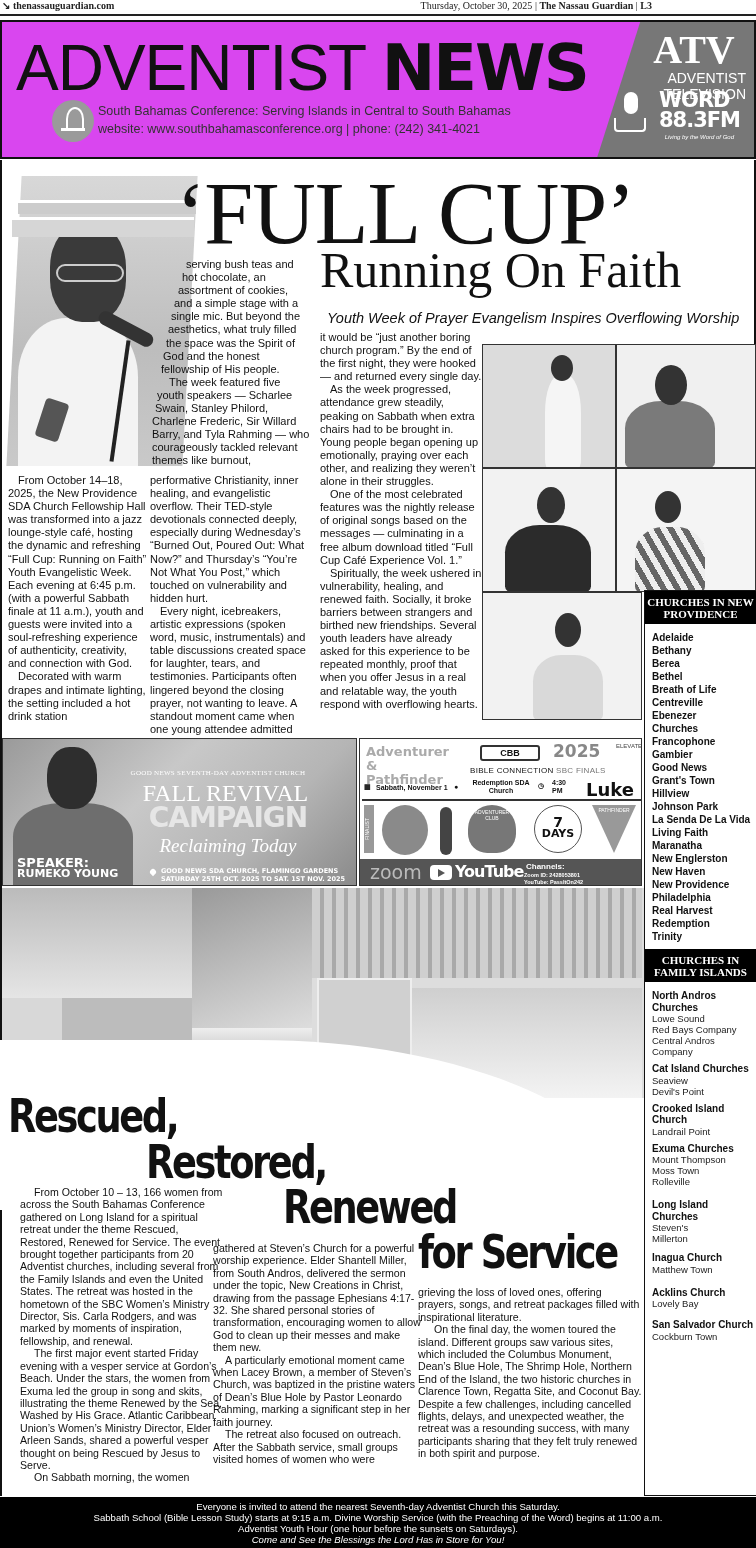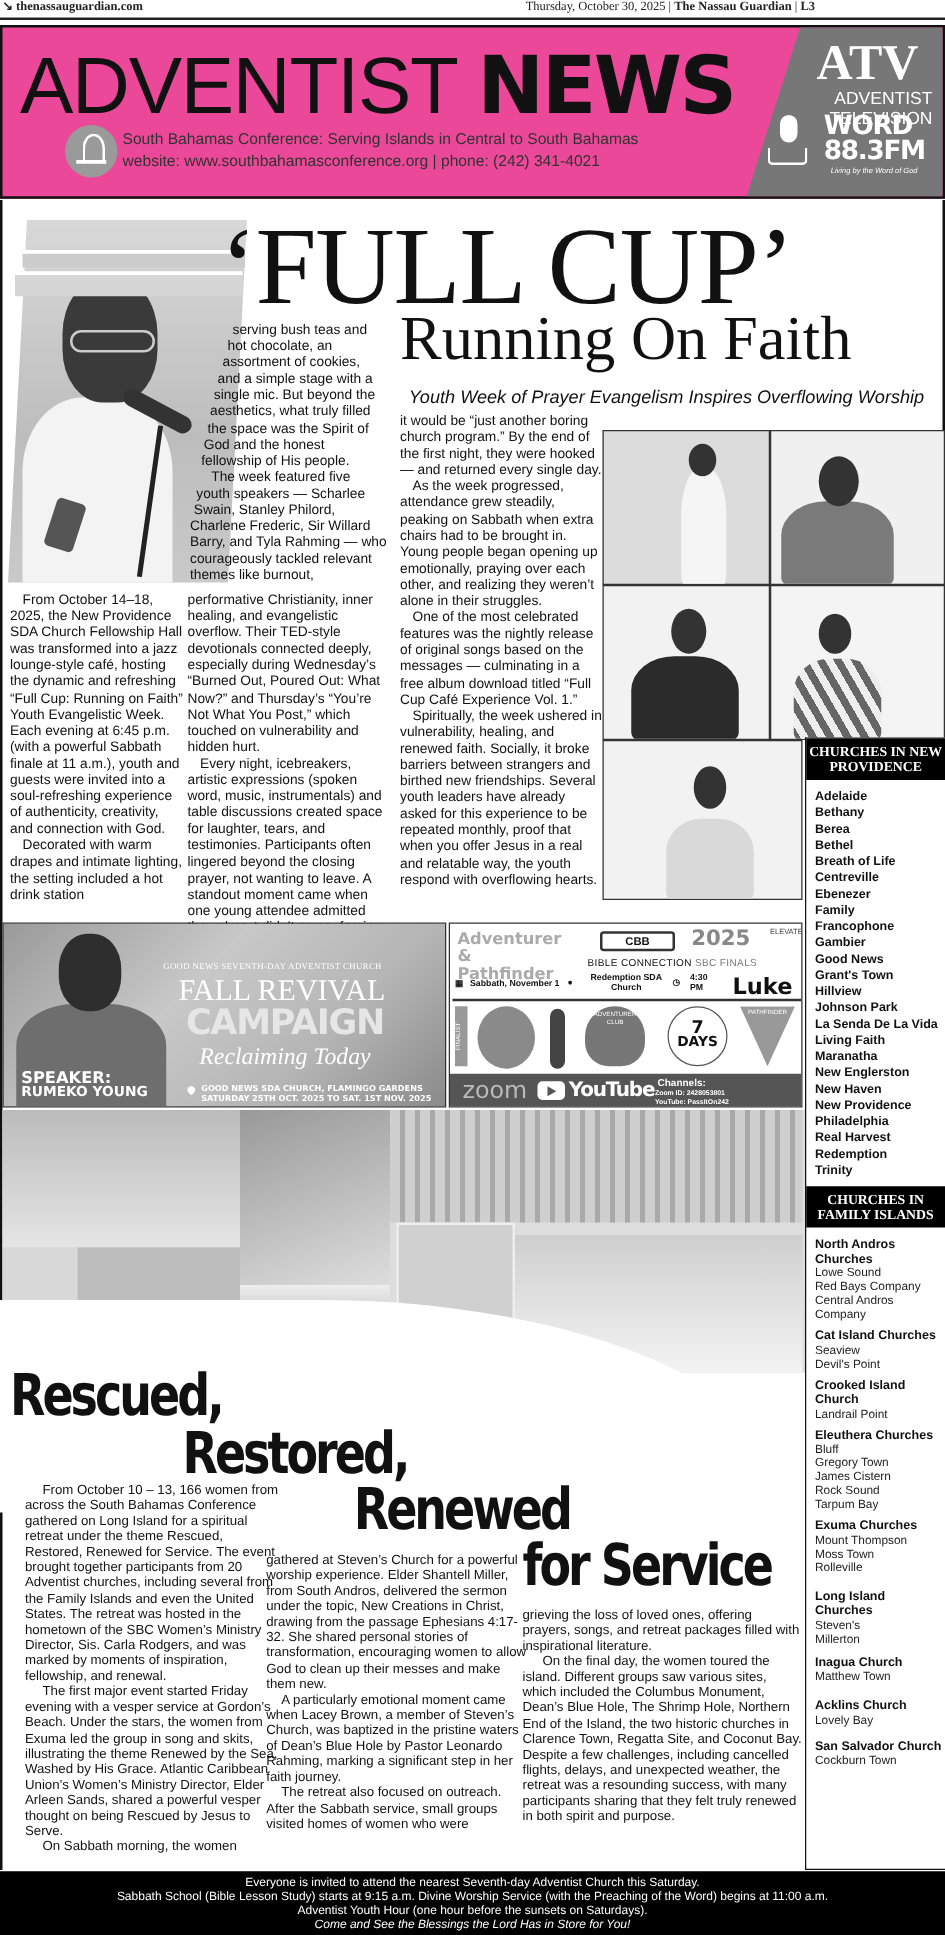--- a/index.html
+++ b/index.html
@@ -9,21 +9,21 @@
   .abs { position: absolute; }
 
   
   .topstrip { left: 0; top: 0; width: 656px; height: 14px; font-family: "Liberation Serif", serif; font-size: 10px; line-height: 12px; color: #222; }
   .topstrip .site { position: absolute; left: 2px; top: 0; font-weight: bold; }
   .topstrip .date { position: absolute; right: 4px; top: 0; }
   .topstrip .date b { font-weight: bold; }
   .topline { left: 0; top: 14px; width: 756px; height: 1.5px; background: #222; }
 
   
-  .masthead { left: 0; top: 20px; width: 756px; height: 139px; border: 2px solid #111; background: #ec4899; overflow: hidden; }
+  .masthead { left: 0; top: 20px; width: 756px; height: 139px; border: 2px solid #111; background: #d946ef; overflow: hidden; }
   .mast-title { position: absolute; left: 14px; top: 10px; font-size: 64px; line-height: 72px; letter-spacing: -1px; white-space: nowrap; }
   .mast-title .light { font-weight: normal; color: #111; }
   .mast-title .bold { font-weight: 900; font-family: "DejaVu Sans", sans-serif; letter-spacing: -2px; }
   .mast-logo { position: absolute; left: 50px; top: 78px; width: 42px; height: 42px; border-radius: 50%; background: #9a9a9a; }
   .mast-logo::before { content: ""; position: absolute; left: 14px; top: 7px; width: 14px; height: 22px; border: 2px solid #fff; border-radius: 50% 50% 0 0; border-bottom: none; }
   .mast-logo::after { content: ""; position: absolute; left: 9px; top: 28px; width: 24px; height: 3px; background: #fff; }
   .mast-sub { position: absolute; left: 96px; font-size: 12.5px; color: #333; white-space: nowrap; }
   .mast-sub1 { top: 82px; }
   .mast-sub2 { top: 100px; }
   .mast-right { position: absolute; right: -2px; top: -2px; width: 160px; height: 141px; background: #777; clip-path: polygon(28% 0, 100% 0, 100% 100%, 0 100%); }
@@ -239,21 +239,21 @@
 <div class="abs churches">
   <div class="ch-head">CHURCHES IN NEW PROVIDENCE</div>
   <div class="ch-list-np">
     <div>Adelaide</div>
     <div>Bethany</div>
     <div>Berea</div>
     <div>Bethel</div>
     <div>Breath of Life</div>
     <div>Centreville</div>
     <div>Ebenezer</div>
-    <div>Family</div>
+    <div>Churches</div>
     <div>Francophone</div>
     <div>Gambier</div>
     <div>Good News</div>
     <div>Grant's Town</div>
     <div>Hillview</div>
     <div>Johnson Park</div>
     <div>La Senda De La Vida</div>
     <div>Living Faith</div>
     <div>Maranatha</div>
     <div>New Englerston</div>
@@ -274,28 +274,20 @@
     </div>
     <div class="ch-group">
       <div class="gt">Cat Island Churches</div>
       <div class="gi">Seaview</div>
       <div class="gi">Devil's Point</div>
     </div>
     <div class="ch-group">
       <div class="gt">Crooked Island Church</div>
       <div class="gi">Landrail Point</div>
     </div>
-    <div class="ch-group">
-      <div class="gt">Eleuthera Churches</div>
-      <div class="gi">Bluff</div>
-      <div class="gi">Gregory Town</div>
-      <div class="gi">James Cistern</div>
-      <div class="gi">Rock Sound</div>
-      <div class="gi">Tarpum Bay</div>
-    </div>
     <div class="ch-group" style="margin-bottom:12px">
       <div class="gt">Exuma Churches</div>
       <div class="gi">Mount Thompson</div>
       <div class="gi">Moss Town</div>
       <div class="gi">Rolleville</div>
     </div>
     <div class="ch-group" style="margin-bottom:8px">
       <div class="gt">Long Island Churches</div>
       <div class="gi">Steven's</div>
       <div class="gi">Millerton</div>

